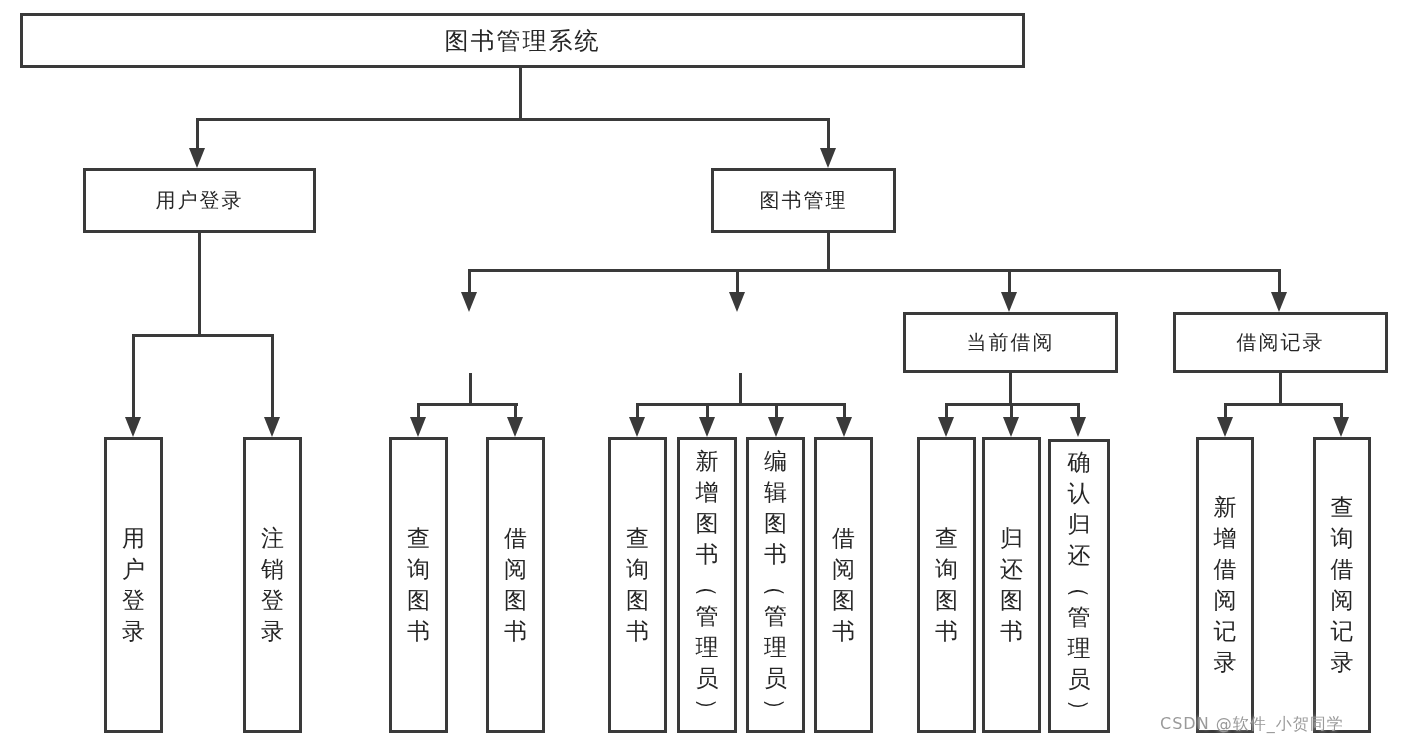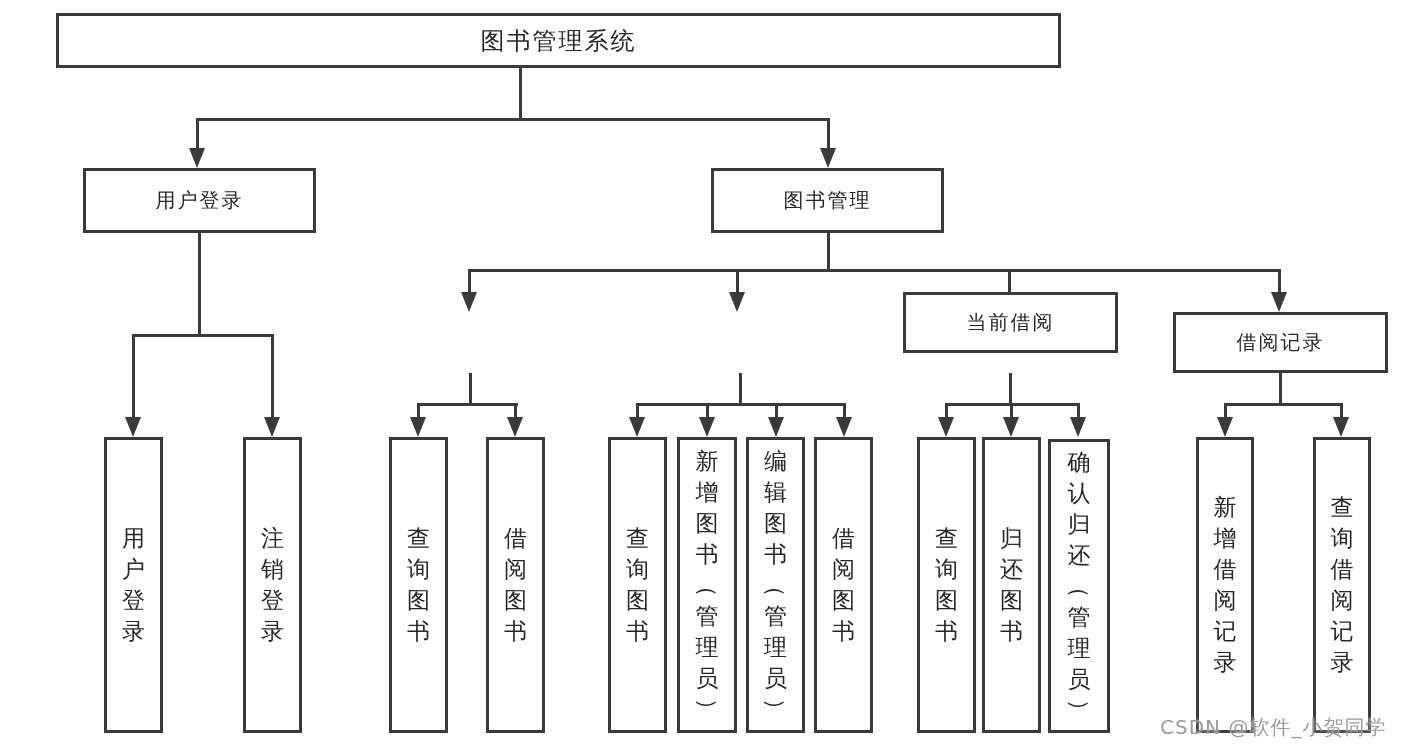--- a/index.html
+++ b/index.html
@@ -27,45 +27,45 @@
   .h,.v{position:absolute;background:#3a3a3a;}
   .h{height:3px;}
   .v{width:3px;}
   .arrow{
     position:absolute;width:0;height:0;
     border-left:8px solid transparent;border-right:8px solid transparent;
     border-top:20px solid #3a3a3a;
   }
   .watermark{
     position:absolute;left:1160px;top:714px;
-    font-size:20px;color:#9a9a9a;letter-spacing:1px;
+    font-size:16px;color:#9a9a9a;letter-spacing:1px;
     text-shadow:0 0 4px rgba(255,255,255,.9);
     white-space:nowrap;
   }
 </style>
 </head>
 <body>
 
 <div class="stage">
 
-  <div class="box root" style="left:20px;top:13px;width:1005px;height:55px;margin-left:36px;">
+  <div class="box root" style="left:20px;top:13px;width:1005px;height:55px;">
     <span>图书管理系统</span>
   </div>
 
   <div class="v" style="left:519px;top:68px;height:52px;"></div>
   <div class="h" style="left:196px;top:118px;width:634px;"></div>
   <div class="v" style="left:196px;top:118px;height:32px;"></div>
   <div class="arrow" style="left:189px;top:148px;"></div>
   <div class="v" style="left:827px;top:118px;height:32px;"></div>
   <div class="arrow" style="left:820px;top:148px;"></div>
 
   <div class="box" style="left:83px;top:168px;width:233px;height:65px;">
     <span>用户登录</span>
   </div>
-  <div class="box" style="left:711px;top:168px;width:233px;height:65px;">
+  <div class="box" style="left:711px;top:168px;width:185px;height:65px;">
     <span>图书管理</span>
   </div>
 
   <div class="v" style="left:198px;top:233px;height:103px;"></div>
   <div class="h" style="left:132px;top:334px;width:142px;"></div>
   <div class="v" style="left:132px;top:334px;height:85px;"></div>
   <div class="arrow" style="left:125px;top:417px;"></div>
   <div class="v" style="left:271px;top:334px;height:85px;"></div>
   <div class="arrow" style="left:264px;top:417px;"></div>
 
@@ -73,21 +73,21 @@
   <div class="h" style="left:468px;top:269px;width:813px;"></div>
   <div class="v" style="left:468px;top:269px;height:25px;"></div>
   <div class="arrow" style="left:461px;top:292px;"></div>
   <div class="v" style="left:736px;top:269px;height:25px;"></div>
   <div class="arrow" style="left:729px;top:292px;"></div>
   <div class="v" style="left:1008px;top:269px;height:25px;"></div>
   <div class="arrow" style="left:1001px;top:292px;"></div>
   <div class="v" style="left:1278px;top:269px;height:25px;"></div>
   <div class="arrow" style="left:1271px;top:292px;"></div>
 
-  <div class="box" style="left:903px;top:292px;width:215px;height:61px;">
+  <div class="box" style="left:903px;top:312px;width:215px;height:61px;">
     <span>当前借阅</span>
   </div>
   <div class="box" style="left:1173px;top:312px;width:215px;height:61px;">
     <span>借阅记录</span>
   </div>
 
   <div class="v" style="left:469px;top:373px;height:32px;"></div>
   <div class="h" style="left:417px;top:403px;width:101px;"></div>
   <div class="v" style="left:417px;top:403px;height:16px;"></div>
   <div class="arrow" style="left:410px;top:417px;"></div>

